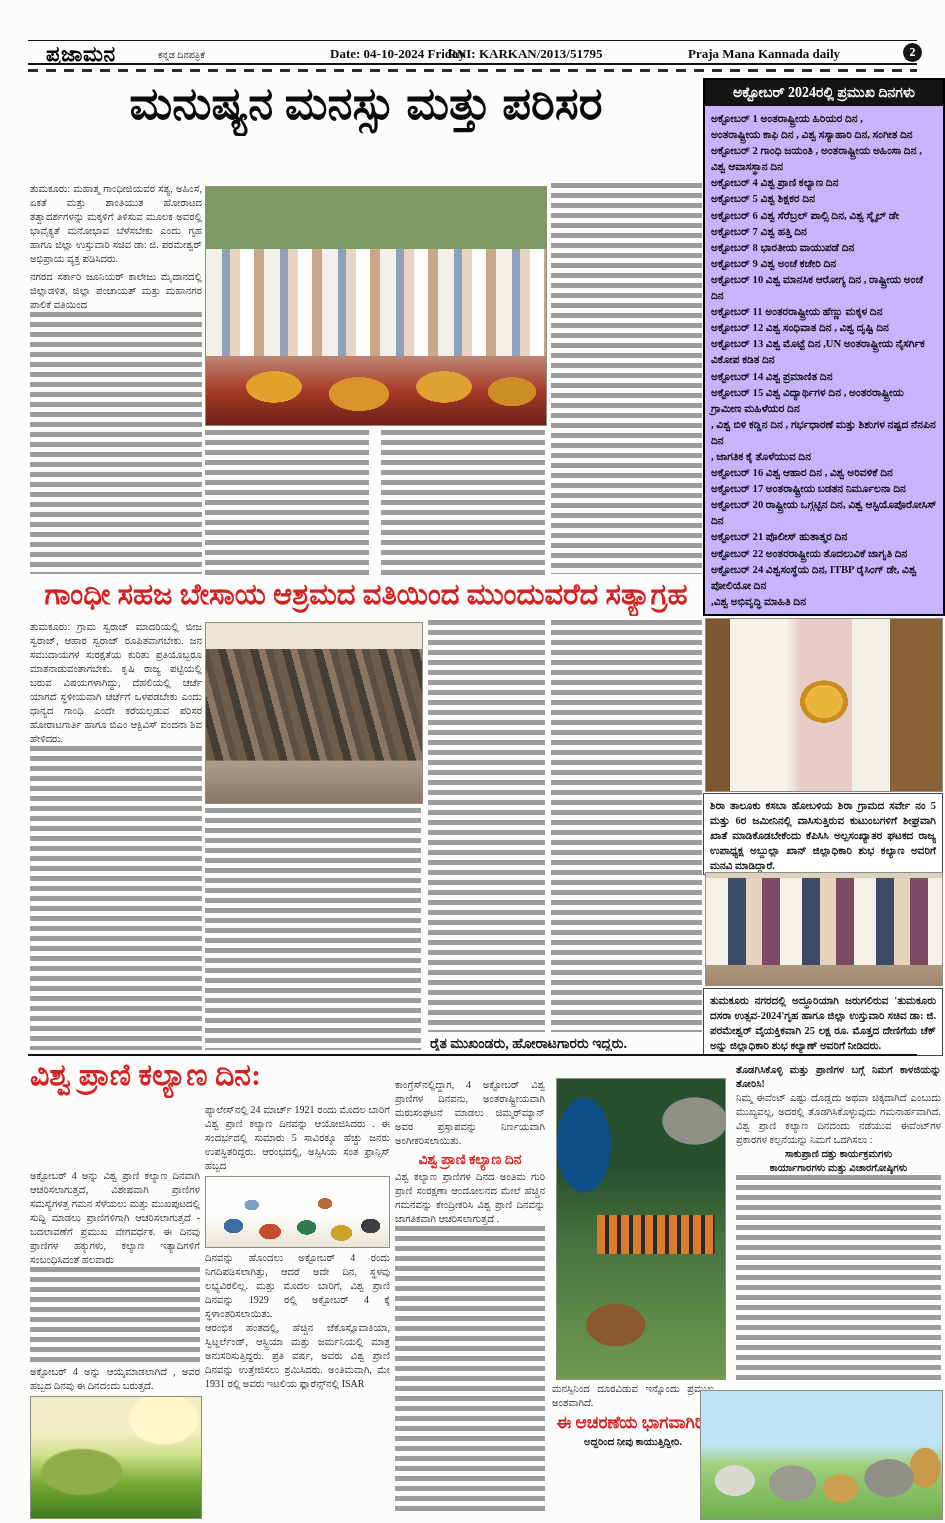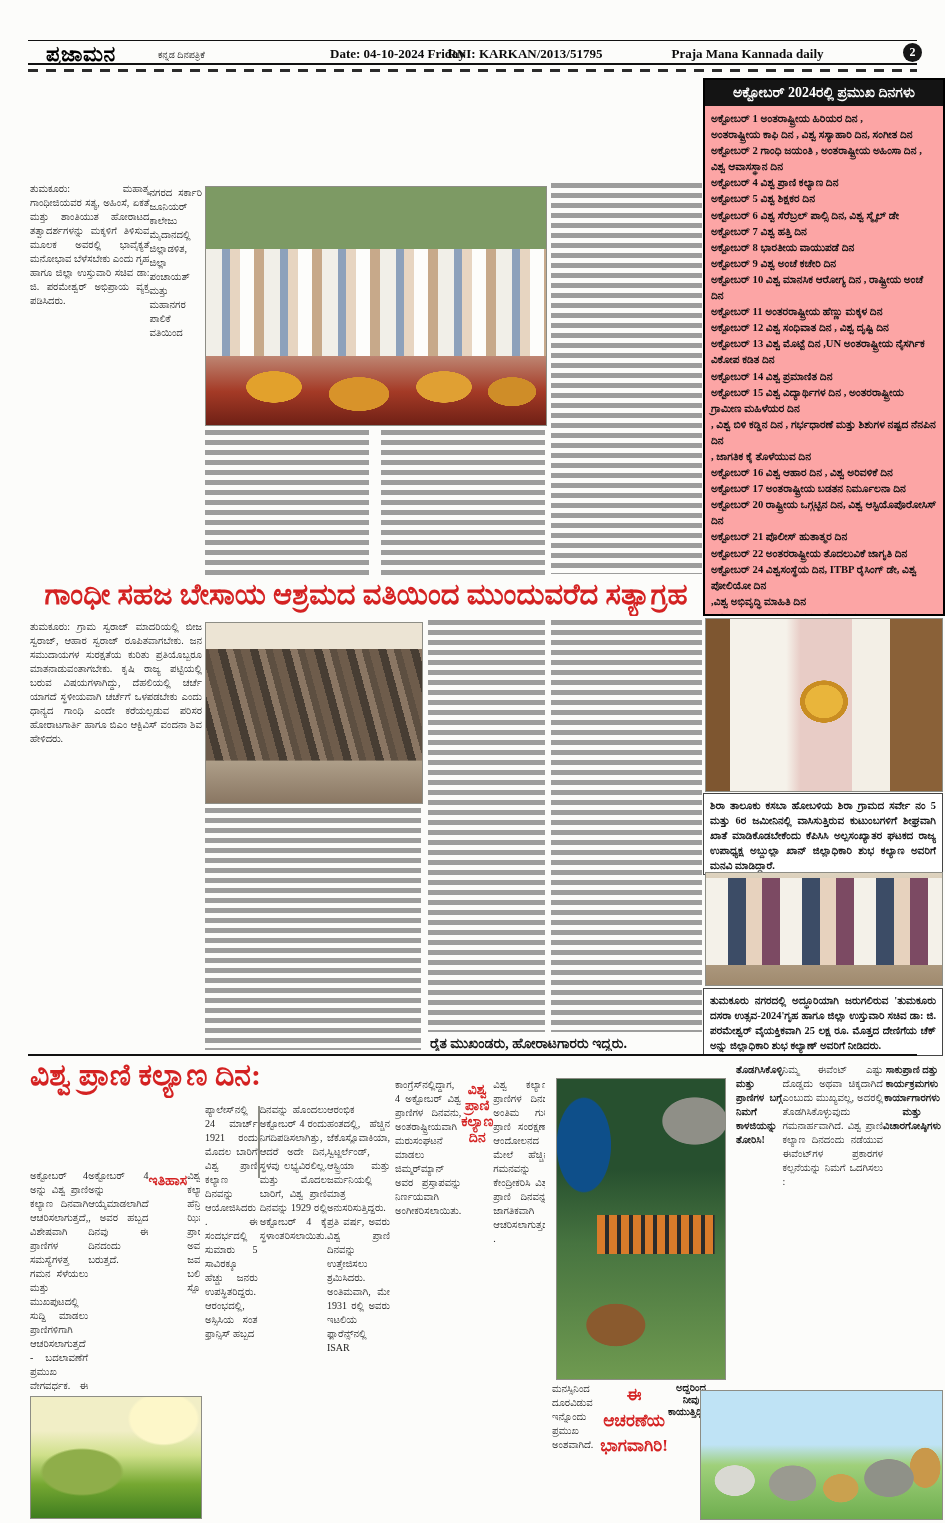--- a/index.html
+++ b/index.html
@@ -17,25 +17,25 @@
            font-size:12px;font-weight:bold;display:flex;align-items:center;justify-content:center;}
   
   .h-main{font-size:45px;font-weight:bold;text-align:center;white-space:nowrap;color:#0a0a0a;line-height:1.25;}
   .h-red{color:#d42222;font-weight:bold;text-align:center;white-space:nowrap;}
   .h-sub{font-size:27px;line-height:1.25;}
   .h-art2{font-size:29px;line-height:1.3;}
   .h-animal{font-size:30px;text-align:left;}
   .subhead-red{color:#d42222;font-weight:bold;text-align:center;font-size:14px;margin:4px 0 2px;}
   
   .body-text{font-size:10px;line-height:1.4;text-align:justify;color:#1c1c1c;}
-  .flexcol{display:flex;flex-direction:row;}
+  .flexcol{display:flex;flex-direction:column;}
   .simtext{background:repeating-linear-gradient(180deg,#3d3d3d 0 5px,transparent 5px 10px);opacity:.5;}
   .fill{flex:1 1 auto;min-height:14px;}
   
-  .octbox{border:2px solid #000;background:#fca5a5;}
+  .octbox{border:2px solid #000;background:#c4b5fd;}
   .octbox .title{background:#141414;color:#fff;font-size:14px;font-weight:bold;
                  text-align:center;padding:5px 4px;white-space:nowrap;overflow:hidden;}
   .octbox .list{padding:5px 6px;}
   .octbox .item{font-size:10.6px;font-weight:600;line-height:1.52;color:#101010;}
   
   .caption{border:1px solid #444;padding:4px 6px;font-size:10.4px;font-weight:bold;
            line-height:1.45;text-align:justify;background:#fff;}
   
   .photo{border:1px solid #8d8d85;}
   .ph-event{background:
@@ -97,25 +97,26 @@
 </head>
 <body>
 
 <div class="page">
 
   <div class="abs rule" style="left:28px;top:40px;width:889px;height:1px;"></div>
   <div class="abs logo clip" style="left:46px;top:42px;width:105px;height:22px;">ಪ್ರಜಾಮನ</div>
   <div class="abs logo-sub clip" style="left:158px;top:50px;width:100px;height:14px;">ಕನ್ನಡ ದಿನಪತ್ರಿಕೆ</div>
   <div class="abs meta clip" style="left:330px;top:46px;width:195px;height:18px;">Date: 04-10-2024 Friday</div>
   <div class="abs meta clip" style="left:432px;top:46px;width:190px;height:18px;text-align:center;left:430px;">RNI: KARKAN/2013/51795</div>
-  <div class="abs meta clip" style="left:655px;top:46px;width:185px;height:18px;text-align:center;">Praja Mana Kannada daily</div>
+  <div class="abs meta clip" style="left:655px;top:46px;width:185px;height:18px;text-align:right;">Praja Mana Kannada daily</div>
   <div class="abs pagenum" style="left:903px;top:43px;">2</div>
   <div class="abs rule" style="left:28px;top:63px;width:889px;height:2px;"></div>
   <div class="abs dashed" style="left:28px;top:69px;width:889px;height:3px;"></div>
 
+  <div class="abs h-main clip" style="left:30px;top:76px;width:672px;height:60px;">ಮನುಷ್ಯನ ಮನಸ್ಸು ಮತ್ತು ಪರಿಸರ</div>
 
   <div class="abs flexcol clip" style="left:30px;top:182px;width:172px;height:392px;">
     <div class="body-text">ತುಮಕೂರು: ಮಹಾತ್ಮ ಗಾಂಧೀಜಿಯವರ ಸತ್ಯ, ಅಹಿಂಸೆ, ಏಕತೆ ಮತ್ತು ಶಾಂತಿಯುತ ಹೋರಾಟದ ತತ್ವಾದರ್ಶಗಳನ್ನು ಮಕ್ಕಳಿಗೆ ತಿಳಿಸುವ ಮೂಲಕ ಅವರಲ್ಲಿ ಭಾವೈಕ್ಯತೆ ಮನೋಭಾವ ಬೆಳೆಸಬೇಕು ಎಂದು ಗೃಹ ಹಾಗೂ ಜಿಲ್ಲಾ ಉಸ್ತುವಾರಿ ಸಚಿವ ಡಾ: ಜಿ. ಪರಮೇಶ್ವರ್ ಅಭಿಪ್ರಾಯ ವ್ಯಕ್ತ ಪಡಿಸಿದರು.</div>
     <div class="body-text" style="margin-top:4px;">ನಗರದ ಸರ್ಕಾರಿ ಜೂನಿಯರ್ ಕಾಲೇಜು ಮೈದಾನದಲ್ಲಿ ಜಿಲ್ಲಾಡಳಿತ, ಜಿಲ್ಲಾ ಪಂಚಾಯತ್ ಮತ್ತು ಮಹಾನಗರ ಪಾಲಿಕೆ ವತಿಯಿಂದ</div>
     <div class="simtext fill"></div>
   </div>
 
   <div class="abs photo ph-event" style="left:205px;top:186px;width:340px;height:238px;"></div>
 
   <div class="abs simtext" style="left:205px;top:430px;width:164px;height:145px;"></div>

